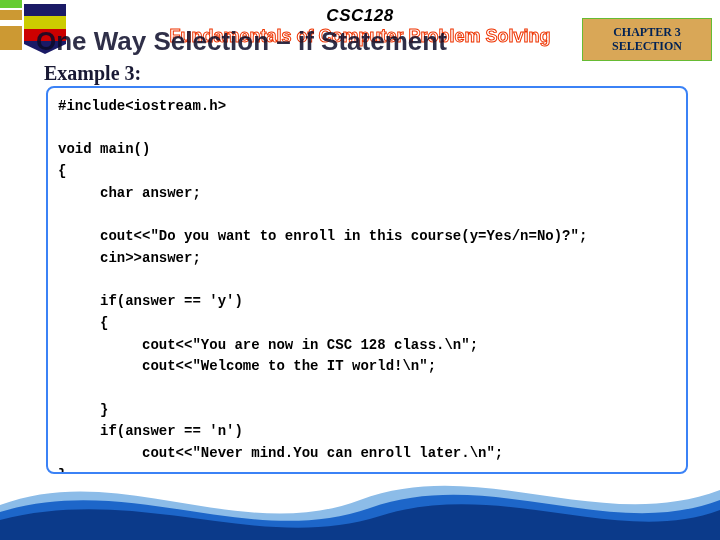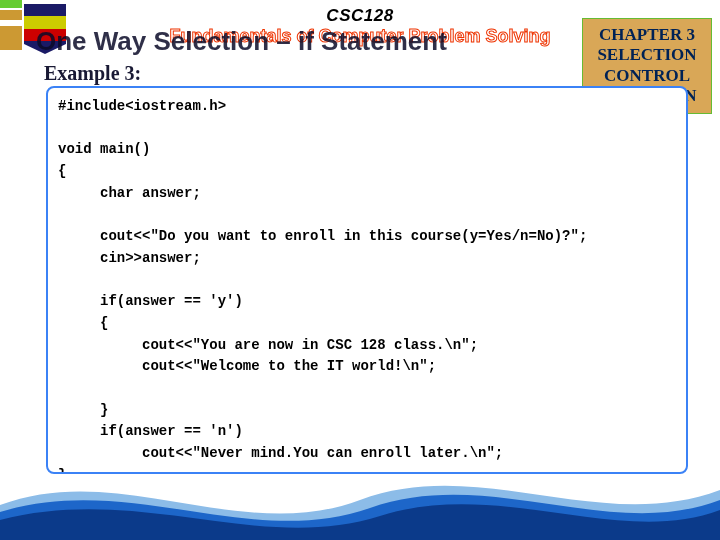--- a/index.html
+++ b/index.html
@@ -59,21 +59,21 @@
   }
   .chapter-box {
     position: absolute;
     right: 8px; top: 18px;
     width: 130px;
     padding: 6px 4px;
     background: #d9a757;
     border: 1px solid #6b3;
     font-family: "Comic Sans MS", cursive;
     font-weight: bold;
-    font-size: 17px;
+    font-size: 12px;
     line-height: 1.2;
     color: #025;
     text-align: center;
   }
   .code-box {
     position: absolute;
     left: 46px; top: 86px;
     width: 642px;
     height: 388px;
     border: 2px solid #3b82f6;
@@ -106,21 +106,20 @@
 <div class="header-center">
   <div class="csc">CSC128</div>
   <div class="sub">Fundamentals of Computer Problem Solving</div>
 </div>
 
 <div class="title">One Way Selection – if Statement</div>
 <div class="example">Example 3:</div>
 
 <div class="chapter-box">
   <div>CHAPTER 3</div>
-  <div>SELECTION CONTROL</div>
   <div>SELECTION</div>
 </div>
 
 <div class="code-box">
   <pre>#include&lt;iostream.h&gt;
 
 void main()
 {
      char answer;
 

